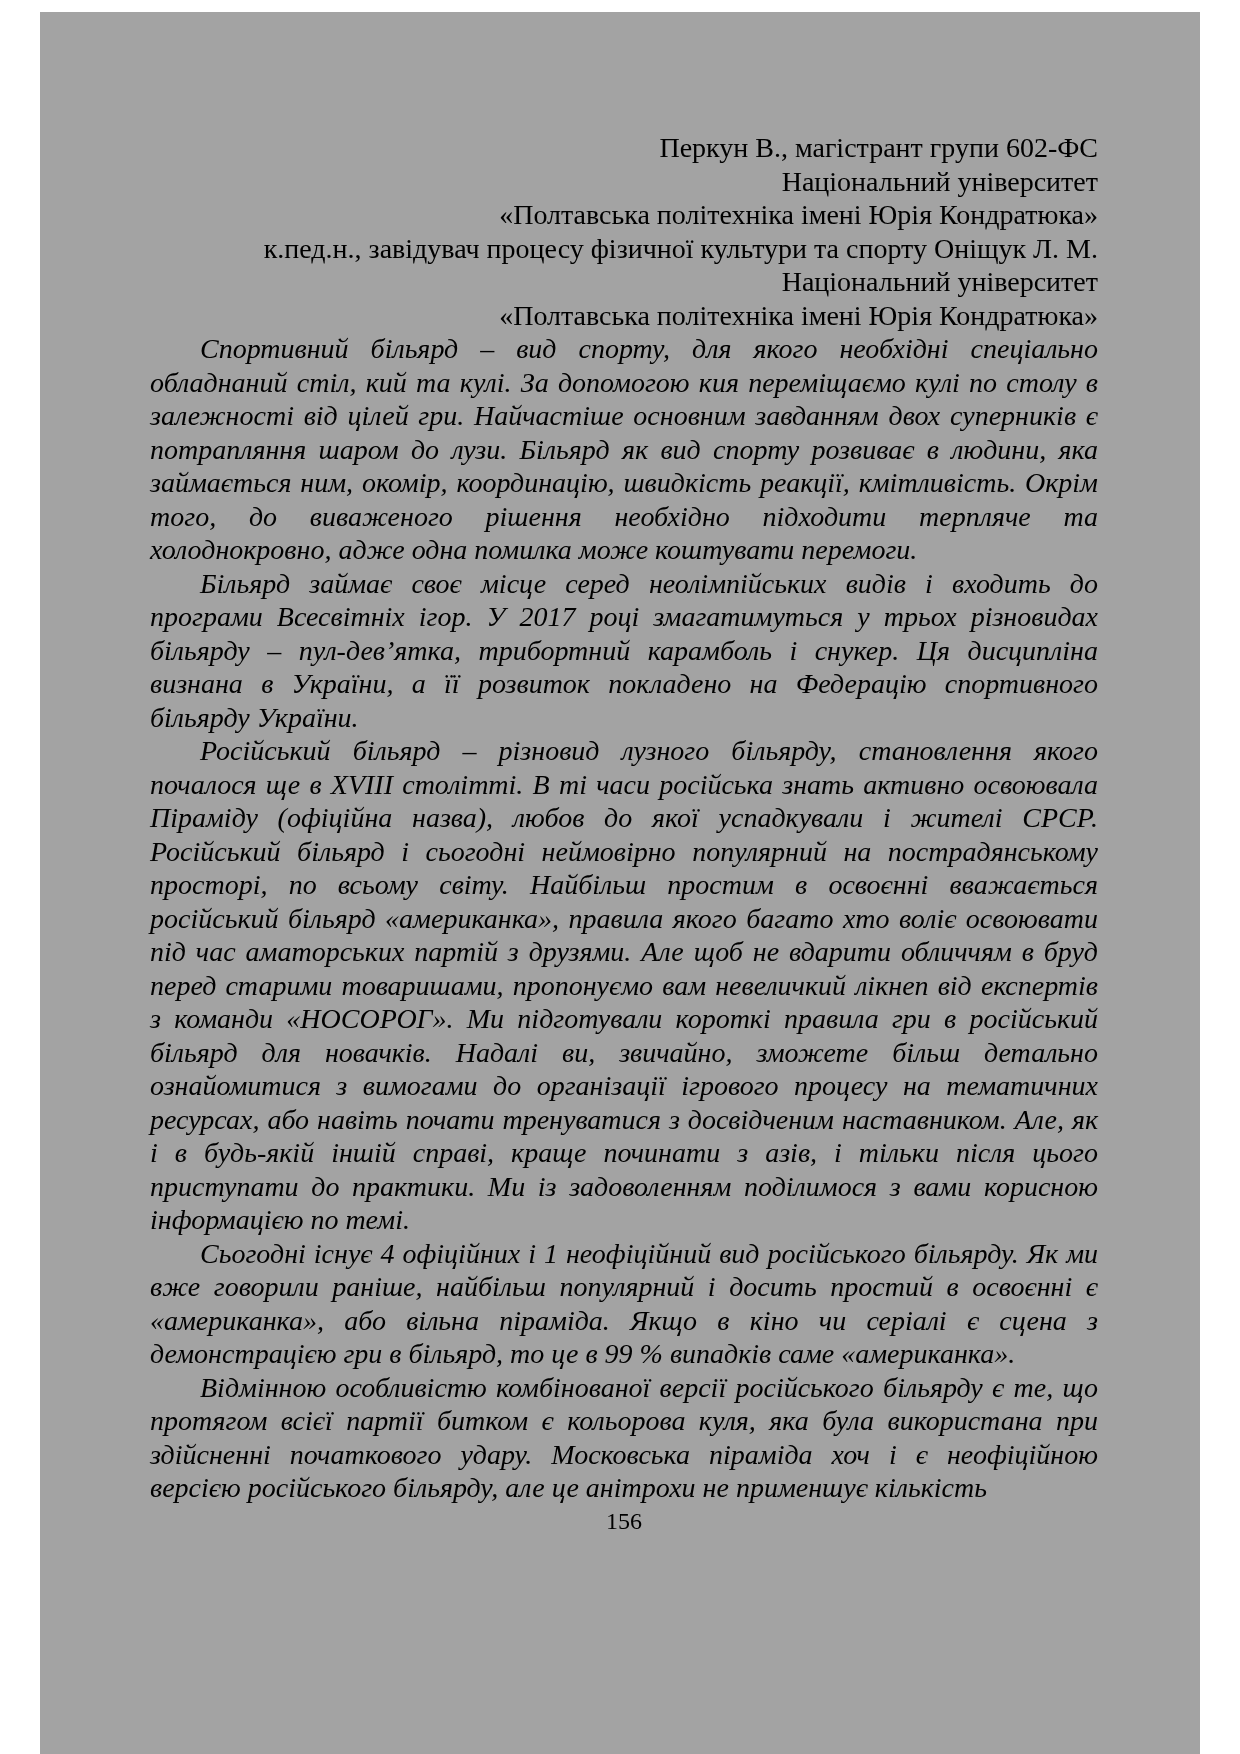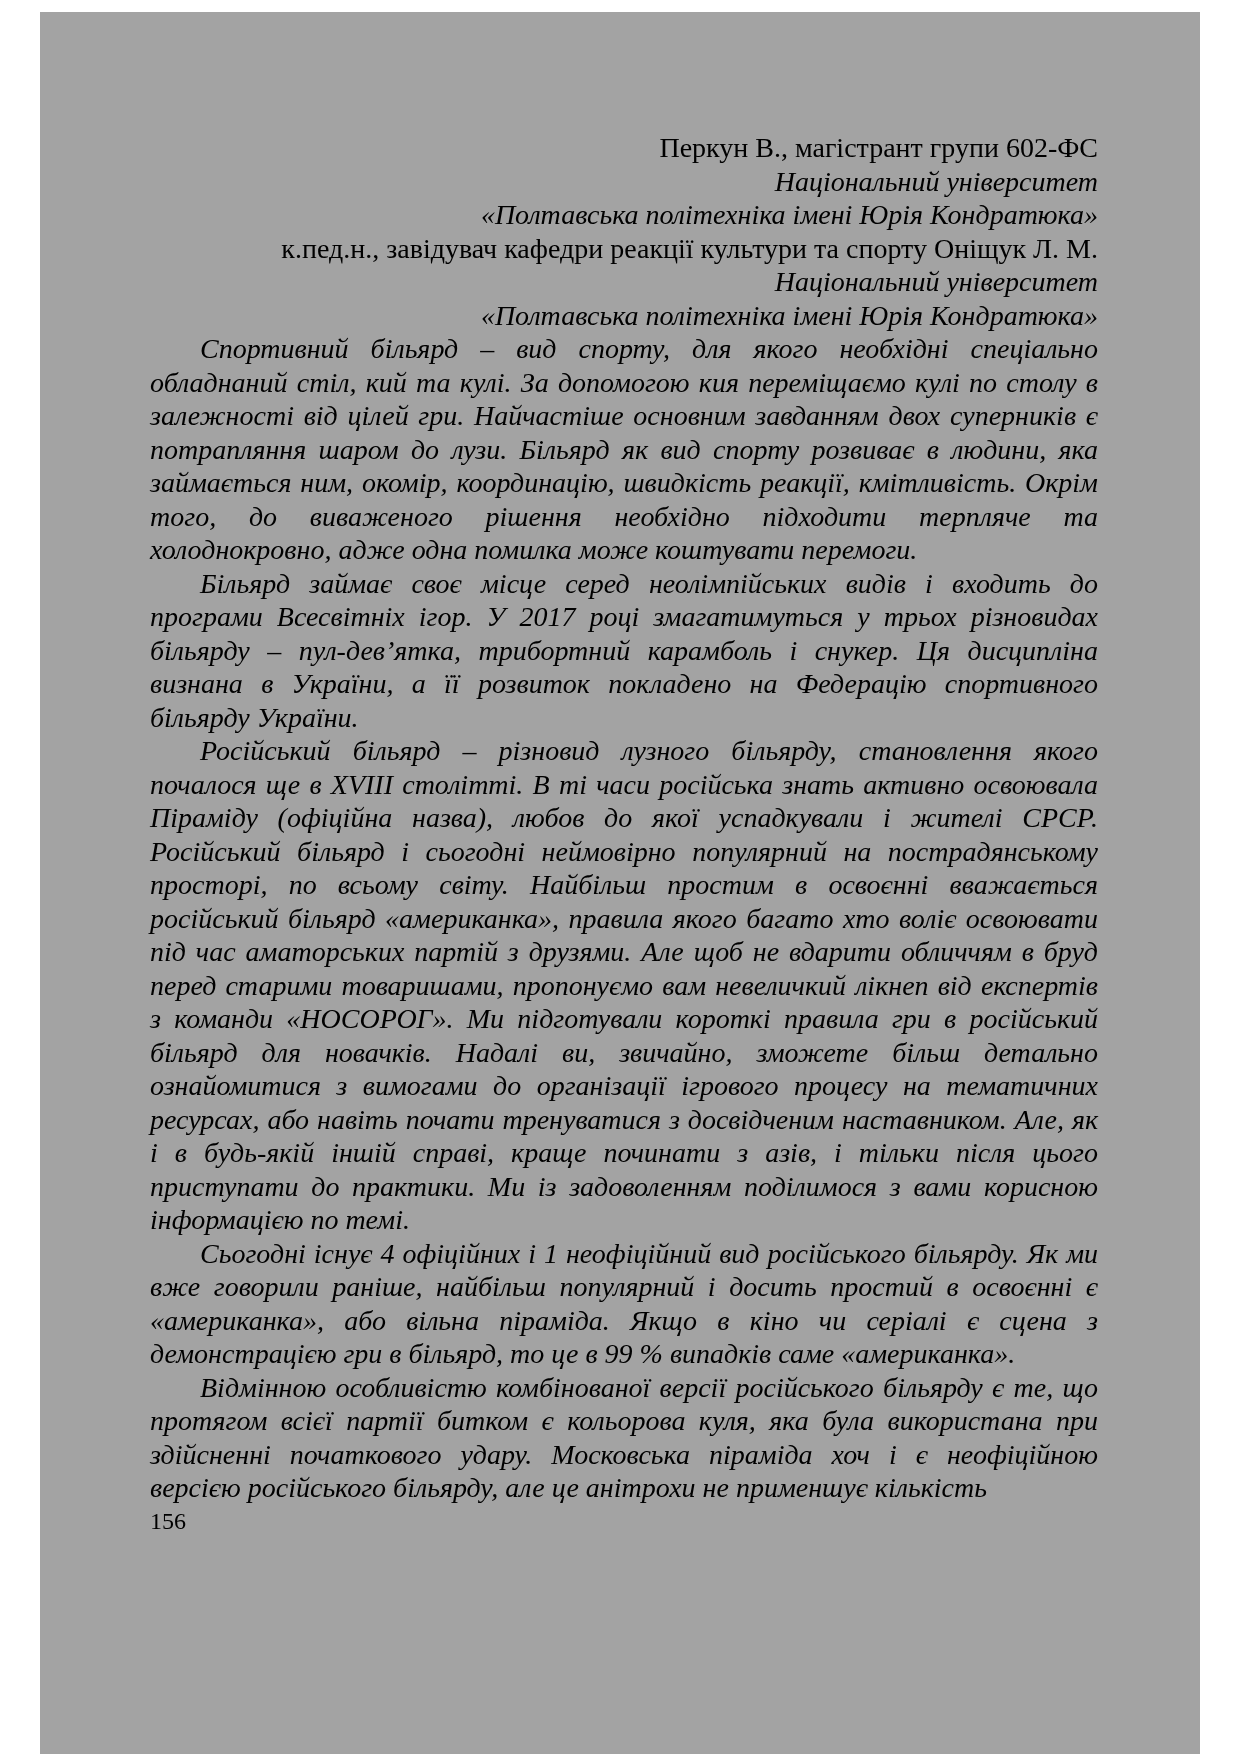--- a/index.html
+++ b/index.html
@@ -22,52 +22,51 @@
     color: #000000;
     overflow: hidden;
   }
   .byline {
     text-align: right;
   }
   .byline-line {
     white-space: nowrap;
   }
   .byline-line.italic {
-    font-style: italic;
   }
   .paper-title {
     margin: 33.5px 0;
     font-size: 28px;
     font-weight: bold;
     text-align: center;
     line-height: 33.5px;
   }
   .paper-body p {
     margin: 0;
     text-align: justify;
     text-indent: 50px;
     font-style: italic;
   }
   .page-number {
-    text-align: left;
+    text-align: center;
     font-size: 24px;
     line-height: 33.5px;
   }
 </style>
 </head>
 <body>
 
 <div class="page">
 
   <header class="byline">
 
   <div class="byline-line">Перкун В., магістрант групи 602-ФС</div>
       <div class="byline-line italic">Національний університет</div>
       <div class="byline-line italic">«Полтавська політехніка імені Юрія Кондратюка»</div>
-      <div class="byline-line">к.пед.н., завідувач кафедри реакції культури та спорту Оніщук Л. М.</div>
+      <div class="byline-line">к.пед.н., завідувач процесу фізичної культури та спорту Оніщук Л. М.</div>
       <div class="byline-line italic">Національний університет</div>
       <div class="byline-line italic">«Полтавська політехніка імені Юрія Кондратюка»</div>
     </header>
 
 
   <main class="paper-body">
 
   <p>Спортивний більярд – вид спорту, для якого необхідні спеціально обладнаний стіл, кий та кулі. За допомогою кия переміщаємо кулі по столу в залежності від цілей гри. Найчастіше основним завданням двох суперників є потрапляння шаром до лузи. Більярд як вид спорту розвиває в людини, яка займається ним, окомір, координацію, швидкість реакції, кмітливість. Окрім того, до виваженого рішення необхідно підходити терпляче та холоднокровно, адже одна помилка може коштувати перемоги.</p>
       <p>Більярд займає своє місце серед неолімпійських видів і входить до програми Всесвітніх ігор. У 2017 році змагатимуться у трьох різновидах більярду – пул-дев’ятка, трибортний карамболь і снукер. Ця дисципліна визнана в України, а її розвиток покладено на Федерацію спортивного більярду України.</p>
       <p>Російський більярд – різновид лузного більярду, становлення якого почалося ще в XVIII столітті. В ті часи російська знать активно освоювала Піраміду (офіційна назва), любов до якої успадкували і жителі СРСР. Російський більярд і сьогодні неймовірно популярний на пострадянському просторі, по всьому світу. Найбільш простим в освоєнні вважається російський більярд «американка», правила якого багато хто воліє освоювати під час аматорських партій з друзями. Але щоб не вдарити обличчям в бруд перед старими товаришами, пропонуємо вам невеличкий лікнеп від експертів з команди «НОСОРОГ». Ми підготували короткі правила гри в російський більярд для новачків. Надалі ви, звичайно, зможете більш детально ознайомитися з вимогами до організації ігрового процесу на тематичних ресурсах, або навіть почати тренуватися з досвідченим наставником. Але, як і в будь-якій іншій справі, краще починати з азів, і тільки після цього приступати до практики. Ми із задоволенням поділимося з вами корисною інформацією по темі.</p>

